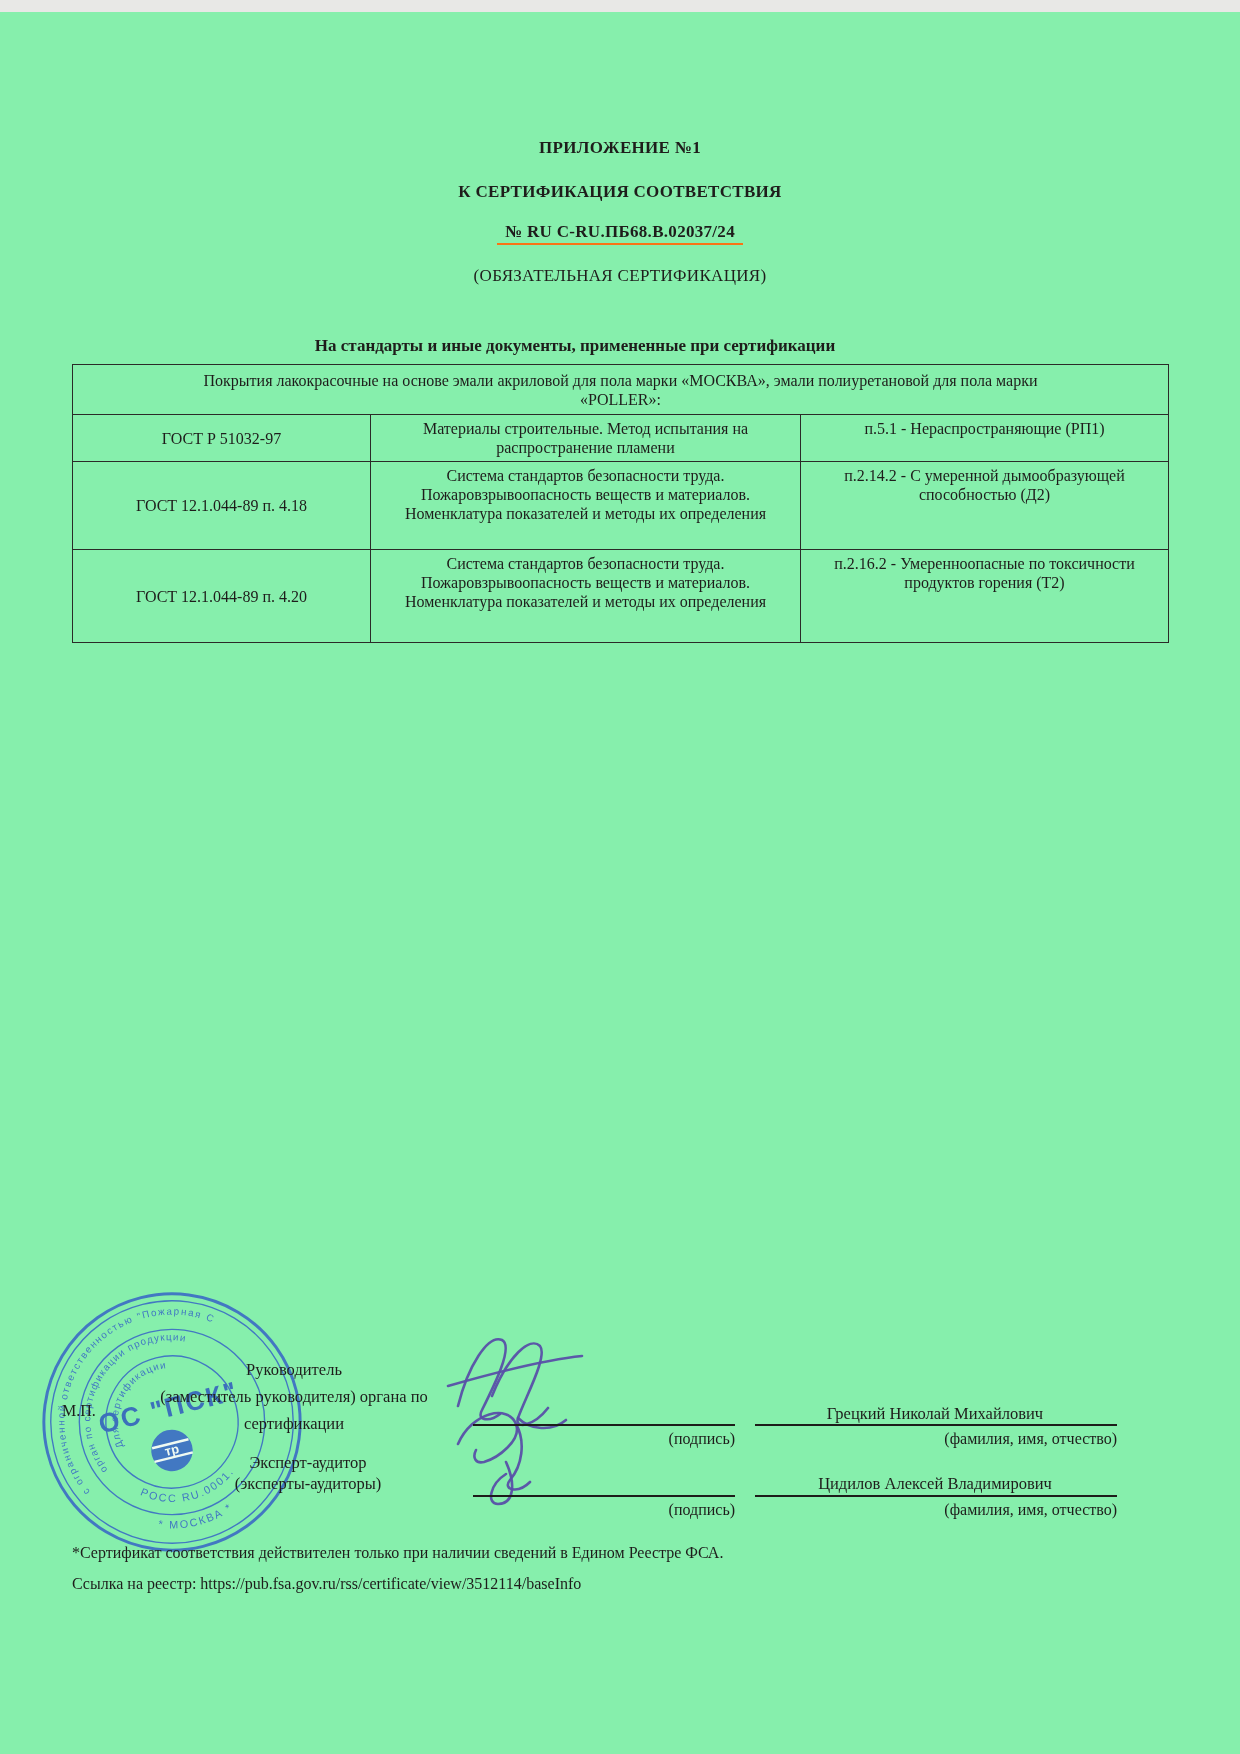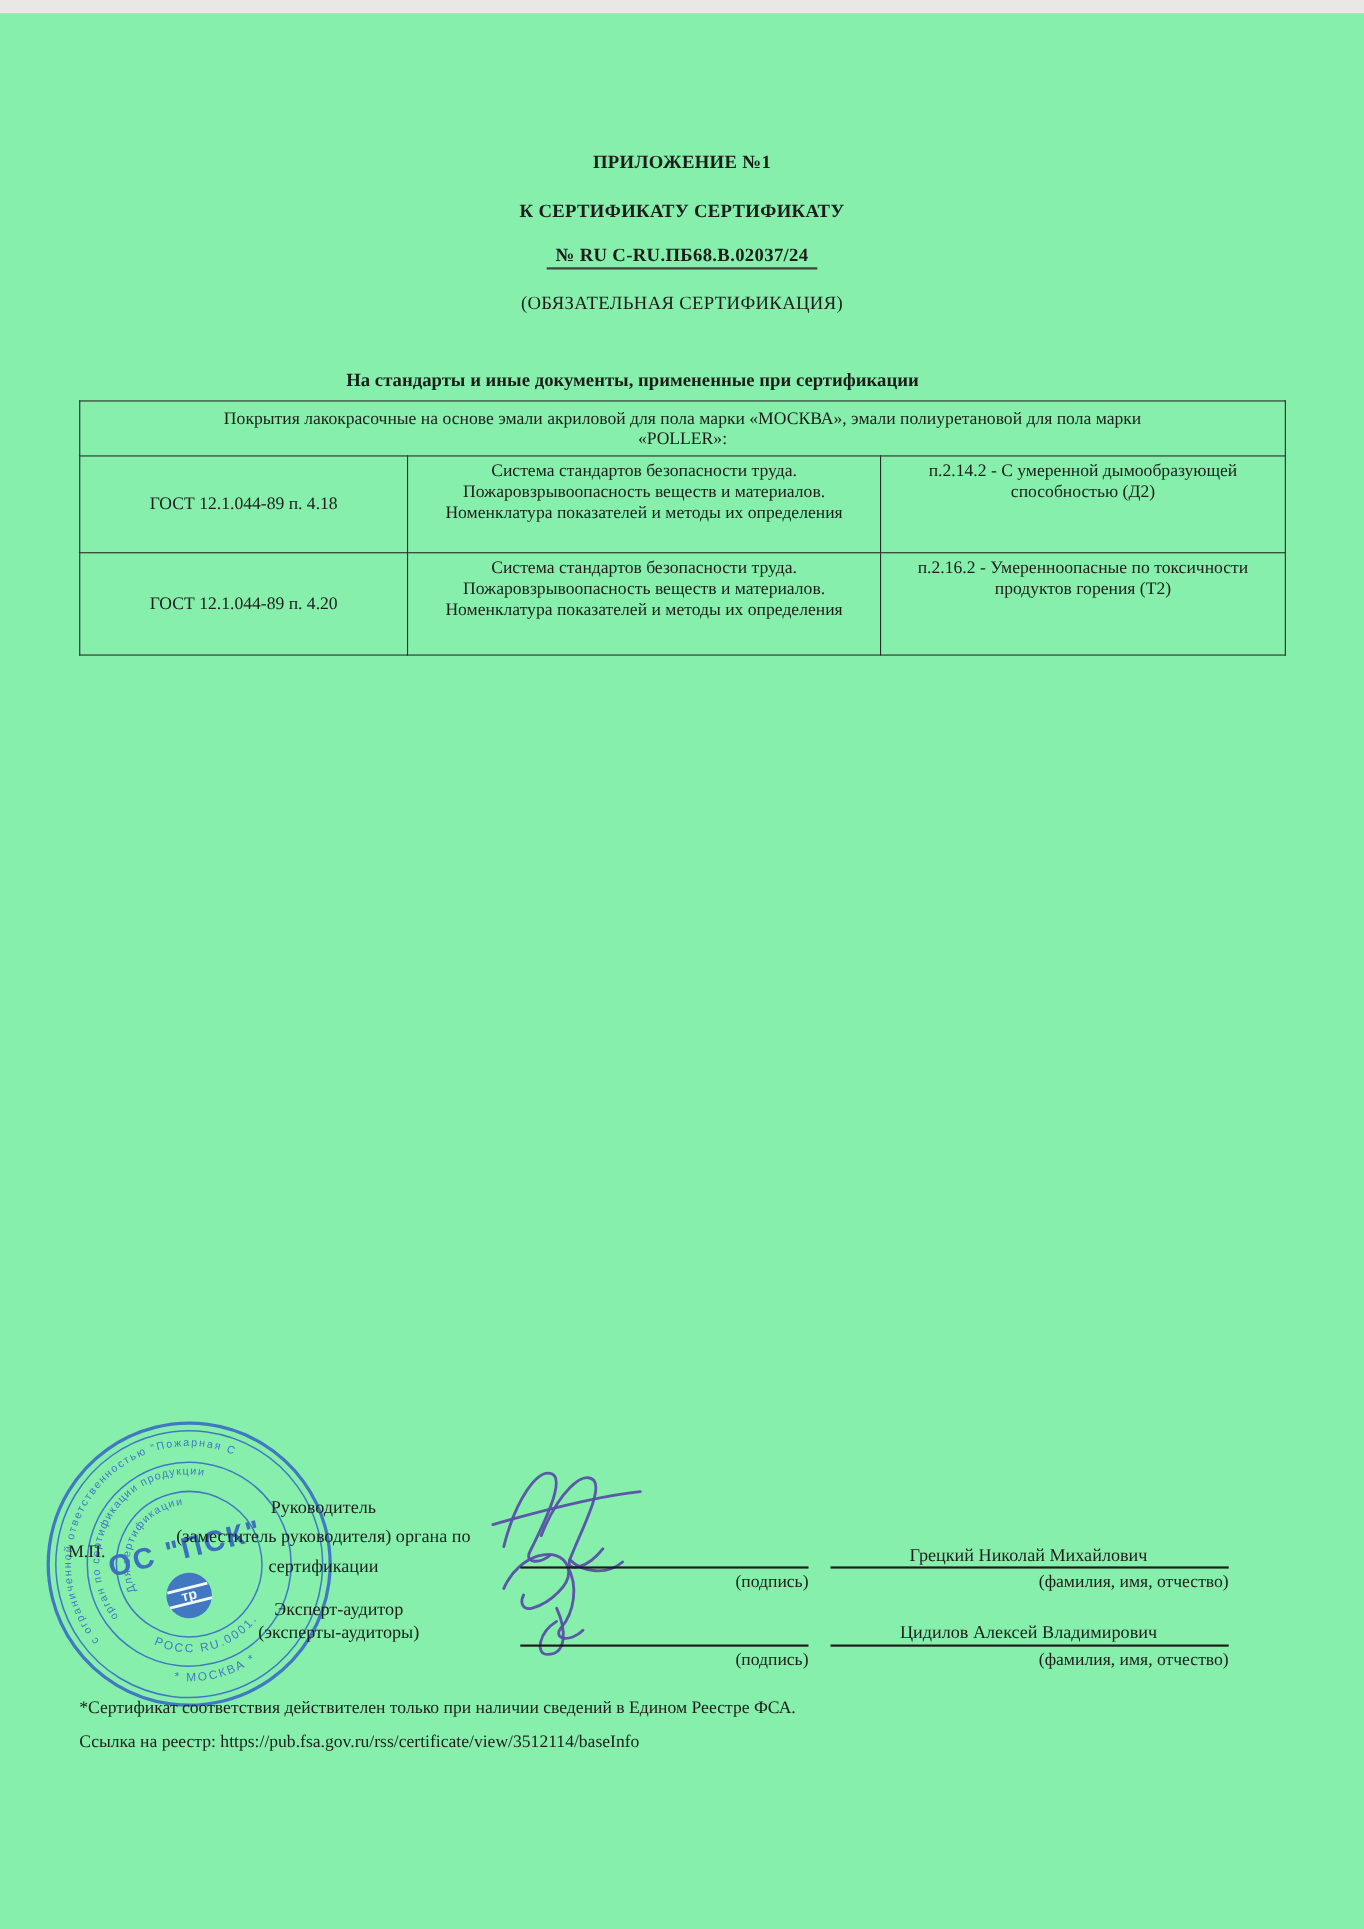--- a/index.html
+++ b/index.html
@@ -8,21 +8,21 @@
     width:1240px; height:1754px;
     margin:12px auto;
     background:#86efac;
     font-family:"Liberation Serif", serif;
     color:#1e1d1b;
     overflow:hidden;
   }
   
   .h-line { position:absolute; left:72px; width:1096px; text-align:center; font-size:17px; letter-spacing:.3px; }
   .bold { font-weight:bold; }
-  .cert-num span { display:inline-block; border-bottom:2px solid #404040; padding:0 8px 1px 8px; }
+  .cert-num span { display:inline-block; border-bottom:2px solid #f97316; padding:0 8px 1px 8px; }
   
   .tbl-title { position:absolute; left:72px; top:324px; width:1006px; text-align:center; font-weight:bold; font-size:17px; }
   table.std {
     position:absolute; left:72px; top:352px;
     width:1096px; border-collapse:collapse; table-layout:fixed;
     font-size:16px; line-height:19px;
   }
   table.std td {
     border:1.6px solid #2b2a28;
     text-align:center; vertical-align:top;
@@ -53,38 +53,43 @@
   .sig-stroke { stroke:#584fa8; stroke-width:2.6; fill:none; stroke-linecap:round; opacity:.95; }
   
   .footer-line { position:absolute; left:72px; width:1100px; font-size:16px; }
 </style>
 </head>
 <body>
 
 <div class="page">
 
   <div class="h-line bold" style="top:126px;">ПРИЛОЖЕНИЕ №1</div>
-  <div class="h-line bold" style="top:170px;">К СЕРТИФИКАТУ СЕРТИФИКАТУ</div>
+  <div class="h-line bold" style="top:170px;">К СЕРТИФИКАЦИЯ СООТВЕТСТВИЯ</div>
   <div class="h-line bold cert-num" style="top:210px;"><span>№ RU C-RU.ПБ68.В.02037/24</span></div>
   <div class="h-line" style="top:254px;">(ОБЯЗАТЕЛЬНАЯ СЕРТИФИКАЦИЯ)</div>
 
   <div class="tbl-title">На стандарты и иные документы, примененные при сертификации</div>
 
   <table class="std">
     <colgroup>
         <col style="width:298px">
         <col style="width:430px">
         <col style="width:368px">
       </colgroup>
     <tbody>
       <tr class="span-row">
         <td colspan="3">
           <div>Покрытия лакокрасочные на основе эмали акриловой для пола марки «МОСКВА», эмали полиуретановой для пола марки</div>
           <div>«POLLER»:</div>
         </td>
+      </tr>
+      <tr class="r1">
+        <td class="col-std">ГОСТ Р 51032-97</td>
+        <td>Материалы строительные. Метод испытания на распространение пламени</td>
+        <td>п.5.1 - Нераспространяющие (РП1)</td>
       </tr>
       <tr class="r3">
         <td class="col-std">ГОСТ 12.1.044-89 п. 4.18</td>
         <td>Система стандартов безопасности труда. Пожаровзрывоопасность веществ и материалов. Номенклатура показателей и методы их определения</td>
         <td>п.2.14.2 - С умеренной дымообразующей способностью (Д2)</td>
       </tr>
       <tr class="r4">
         <td class="col-std">ГОСТ 12.1.044-89 п. 4.20</td>
         <td>Система стандартов безопасности труда. Пожаровзрывоопасность веществ и материалов. Номенклатура показателей и методы их определения</td>
         <td>п.2.16.2 - Умеренноопасные по токсичности продуктов горения (Т2)</td>

